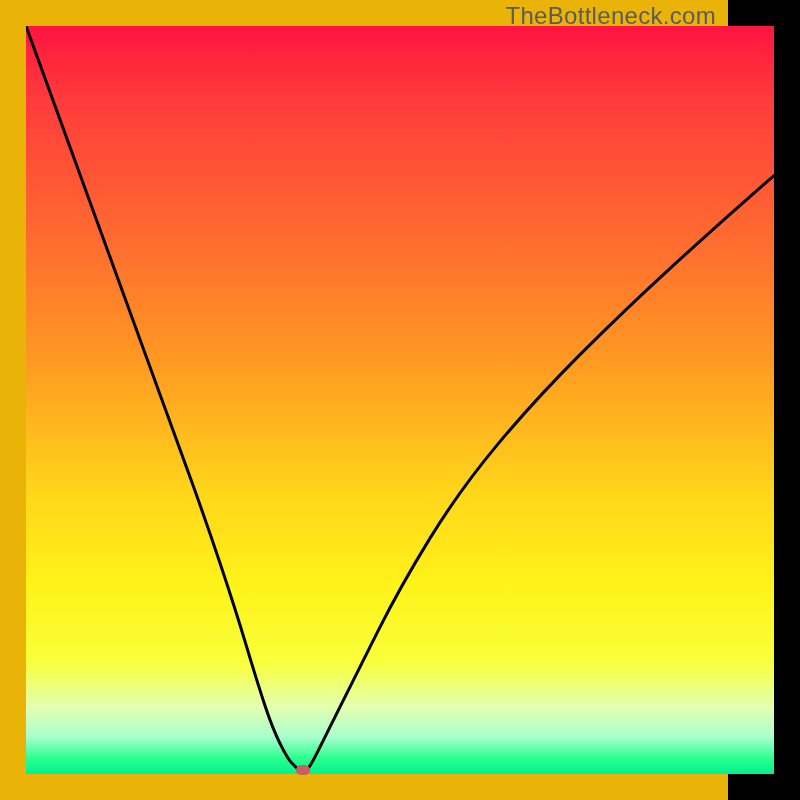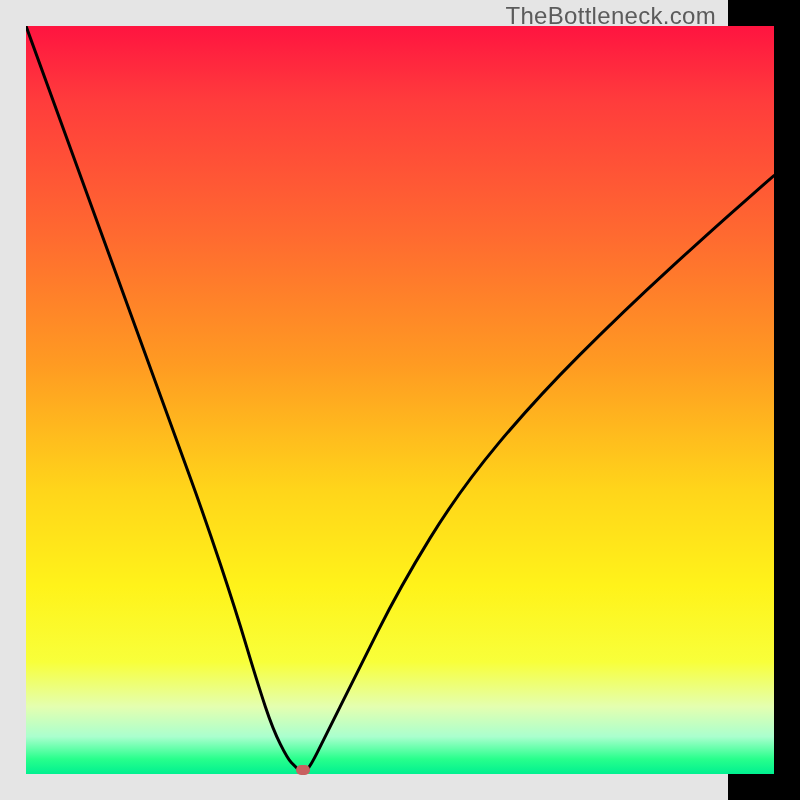--- a/index.html
+++ b/index.html
@@ -1,21 +1,21 @@
 <!DOCTYPE html>
 <html><head>
 <meta charset="utf-8">
 <style>
   * { margin: 0; padding: 0; box-sizing: border-box; }
   html, body { width: 800px; height: 800px; overflow: hidden; background: #000; }
   .frame {
     position: relative;
     width: 728px;
     height: 800px;
-    background: #e5e5e5;
+    background: #eab308;
   }
   .watermark {
     position: absolute;
     top: 2px;
     right: 12px;
     font-family: Arial, Helvetica, sans-serif;
     font-size: 24px;
     font-weight: 500;
     color: #5b5b5b;
     letter-spacing: 0.3px;

